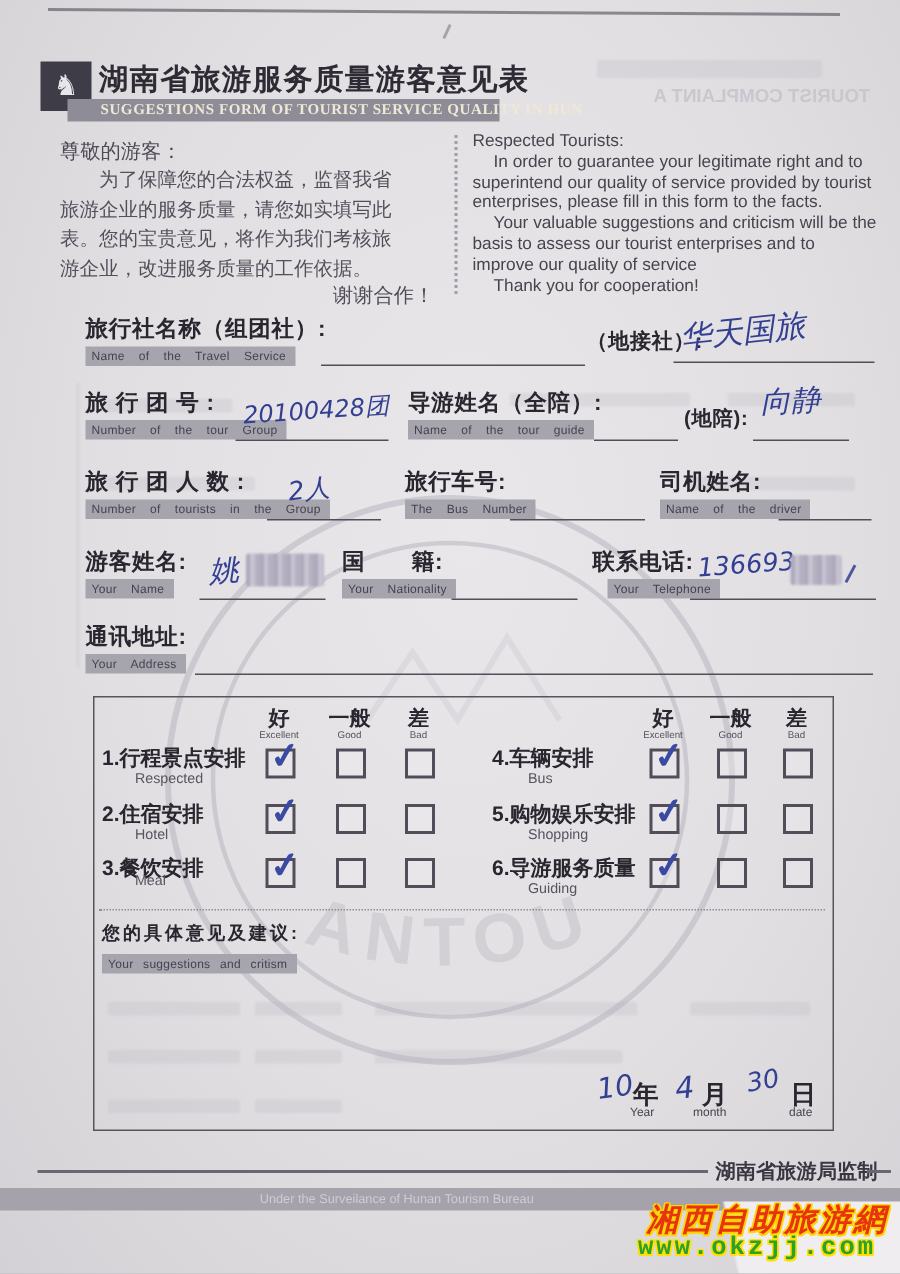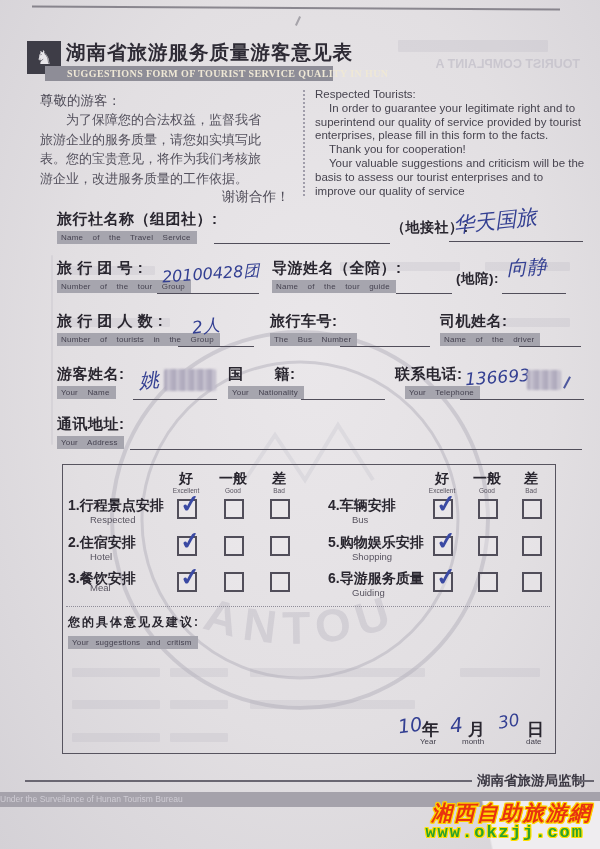--- a/index.html
+++ b/index.html
@@ -63,22 +63,22 @@
   <div class="abs" style="left:40px;top:92px;font-size:13.5px;color:#4f4c58;">尊敬的游客：</div>
   <div class="abs" style="left:40px;top:110px;width:262px;font-size:13px;color:#53505c;line-height:19.5px;white-space:pre-line;">　　为了保障您的合法权益，监督我省
 旅游企业的服务质量，请您如实填写此
 表。您的宝贵意见，将作为我们考核旅
 游企业，改进服务质量的工作依据。</div>
   <div class="abs" style="left:222px;top:188px;font-size:13.5px;color:#4f4c58;">谢谢合作！</div>
   <div class="abs" style="left:303px;top:90px;height:106px;border-left:2px dotted #a09daa;"></div>
   <div class="abs" style="left:315px;top:88px;width:270px;font-size:11.5px;color:#47444f;line-height:13.8px;">
     <div>Respected Tourists:</div>
     <div style="text-indent:14px;">In order to guarantee your legitimate right and to superintend our quality of service provided by tourist enterprises, please fill in this form to the facts.</div>
+    <div style="text-indent:14px;">Your valuable suggestions and criticism will be the basis to assess our tourist enterprises and to improve our quality of service</div>
     <div style="text-indent:14px;">Thank you for cooperation!</div>
-    <div style="text-indent:14px;">Your valuable suggestions and criticism will be the basis to assess our tourist enterprises and to improve our quality of service</div>
   </div>
 
   <div class="abs bleed" style="left:70px;top:266px;width:85px;height:9px;"></div>
   <div class="abs bleed" style="left:340px;top:262px;width:120px;height:9px;"></div>
   <div class="abs bleed" style="left:485px;top:262px;width:85px;height:9px;"></div>
   <div class="abs bleed" style="left:70px;top:318px;width:100px;height:9px;"></div>
   <div class="abs bleed" style="left:460px;top:318px;width:110px;height:9px;"></div>
   <div class="abs bleed" style="left:51px;top:255px;width:2px;height:190px;"></div>
 
   <div class="abs lbl" style="left:57px;top:210px;">旅行社名称（组团社）:</div>
@@ -244,21 +244,21 @@
   <div class="abs datecn" style="left:468px;top:718px;">月</div>
   <div class="abs dateen" style="left:462px;top:737px;">month</div>
   <div class="abs hw" style="left:498px;top:711px;font-size:17px;transform:rotate(-10deg);">30</div>
   <div class="abs datecn" style="left:527px;top:718px;">日</div>
   <div class="abs dateen" style="left:526px;top:737px;">date</div>
 
   <div class="abs" style="left:25px;top:780px;width:447px;border-top:2px solid #6a6772;"></div>
   <div class="abs" style="left:477px;top:772px;font-size:13.5px;font-weight:bold;color:#3a3742;white-space:nowrap;">湖南省旅游局监制</div>
   <div class="abs" style="left:578px;top:780px;width:16px;border-top:2px solid #6a6772;"></div>
   <div class="abs" style="left:0;top:792px;width:600px;height:15px;background:#a5a2ab;">
-    <span style="display:block;text-align:left;padding-right:71px;font-size:8.5px;color:#cfccd4;line-height:15px;">Under the  Surveilance of Hunan Tourism Bureau</span>
+    <span style="display:block;text-align:center;padding-right:71px;font-size:8.5px;color:#cfccd4;line-height:15px;">Under the  Surveilance of Hunan Tourism Bureau</span>
   </div>
 
   <div class="abs" style="right:0;bottom:0;width:210px;height:48px;background:linear-gradient(78deg,rgba(0,0,0,0) 46%,#efedf0 47%);"></div>
 
   <div class="abs outline-red" style="right:8px;top:799px;font-size:21px;font-weight:bold;letter-spacing:2px;white-space:nowrap;">湘西自助旅游網</div>
   <div class="abs outline-green" style="right:16px;top:823px;font-size:17px;font-weight:bold;letter-spacing:2px;
               font-family:'Liberation Mono',monospace;white-space:nowrap;">www.okzjj.com</div>
 </div>
 
 </body></html>

